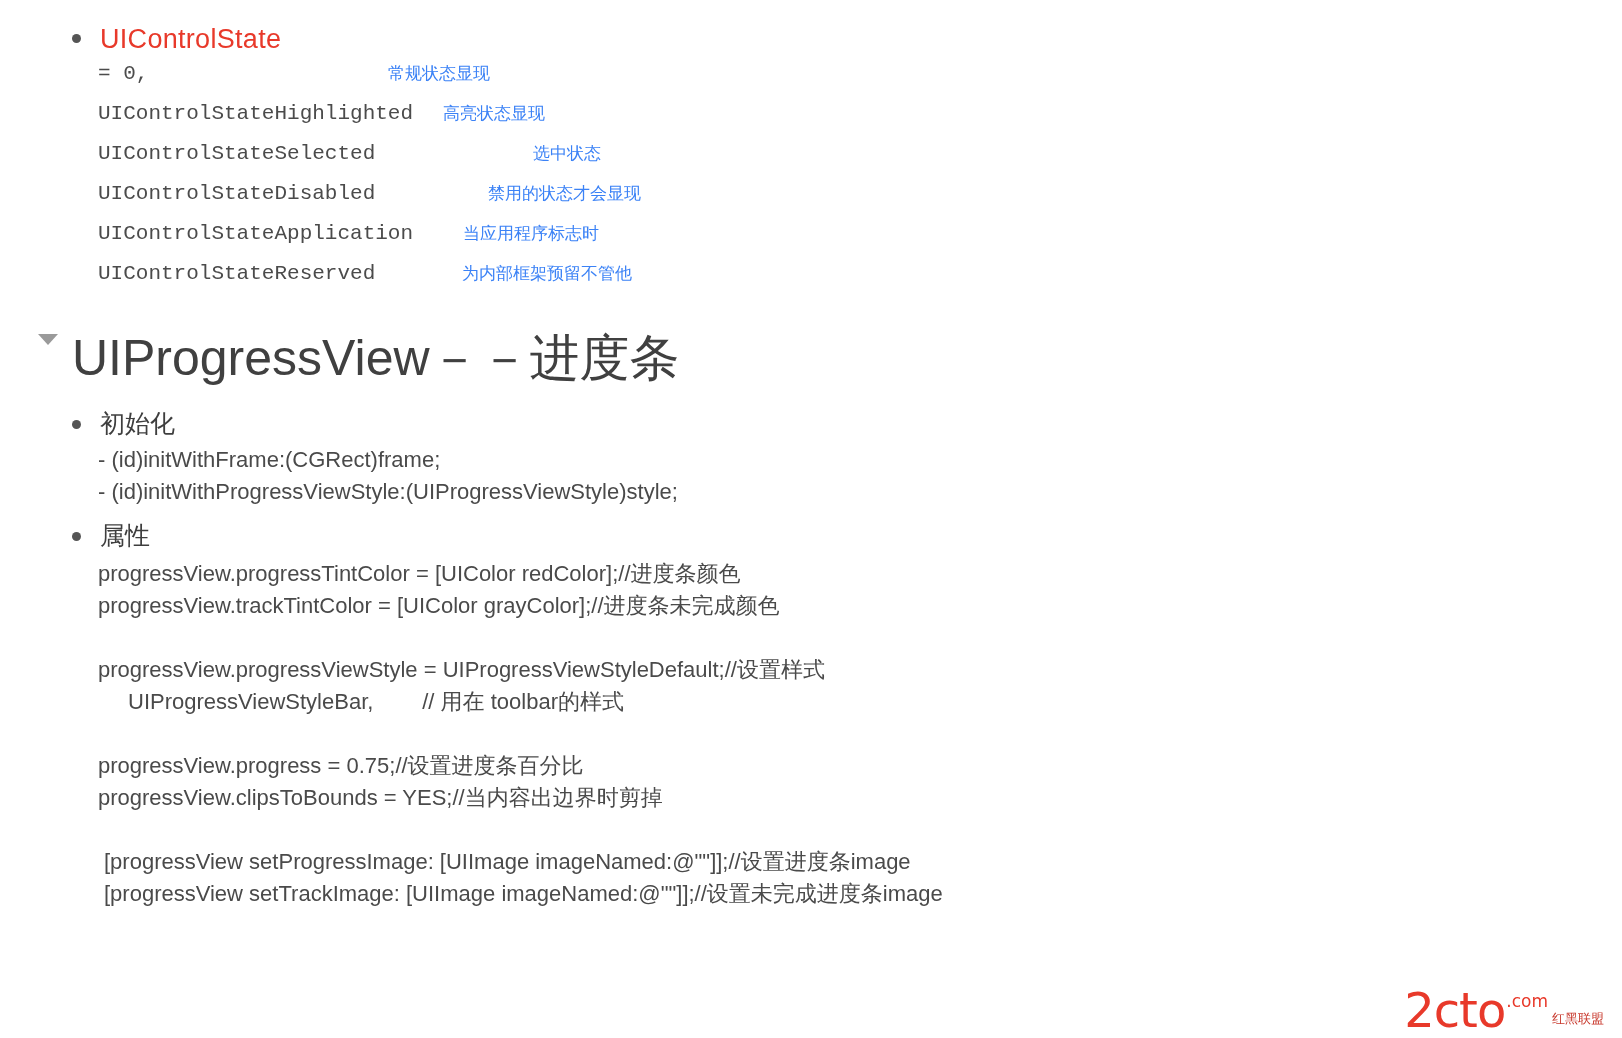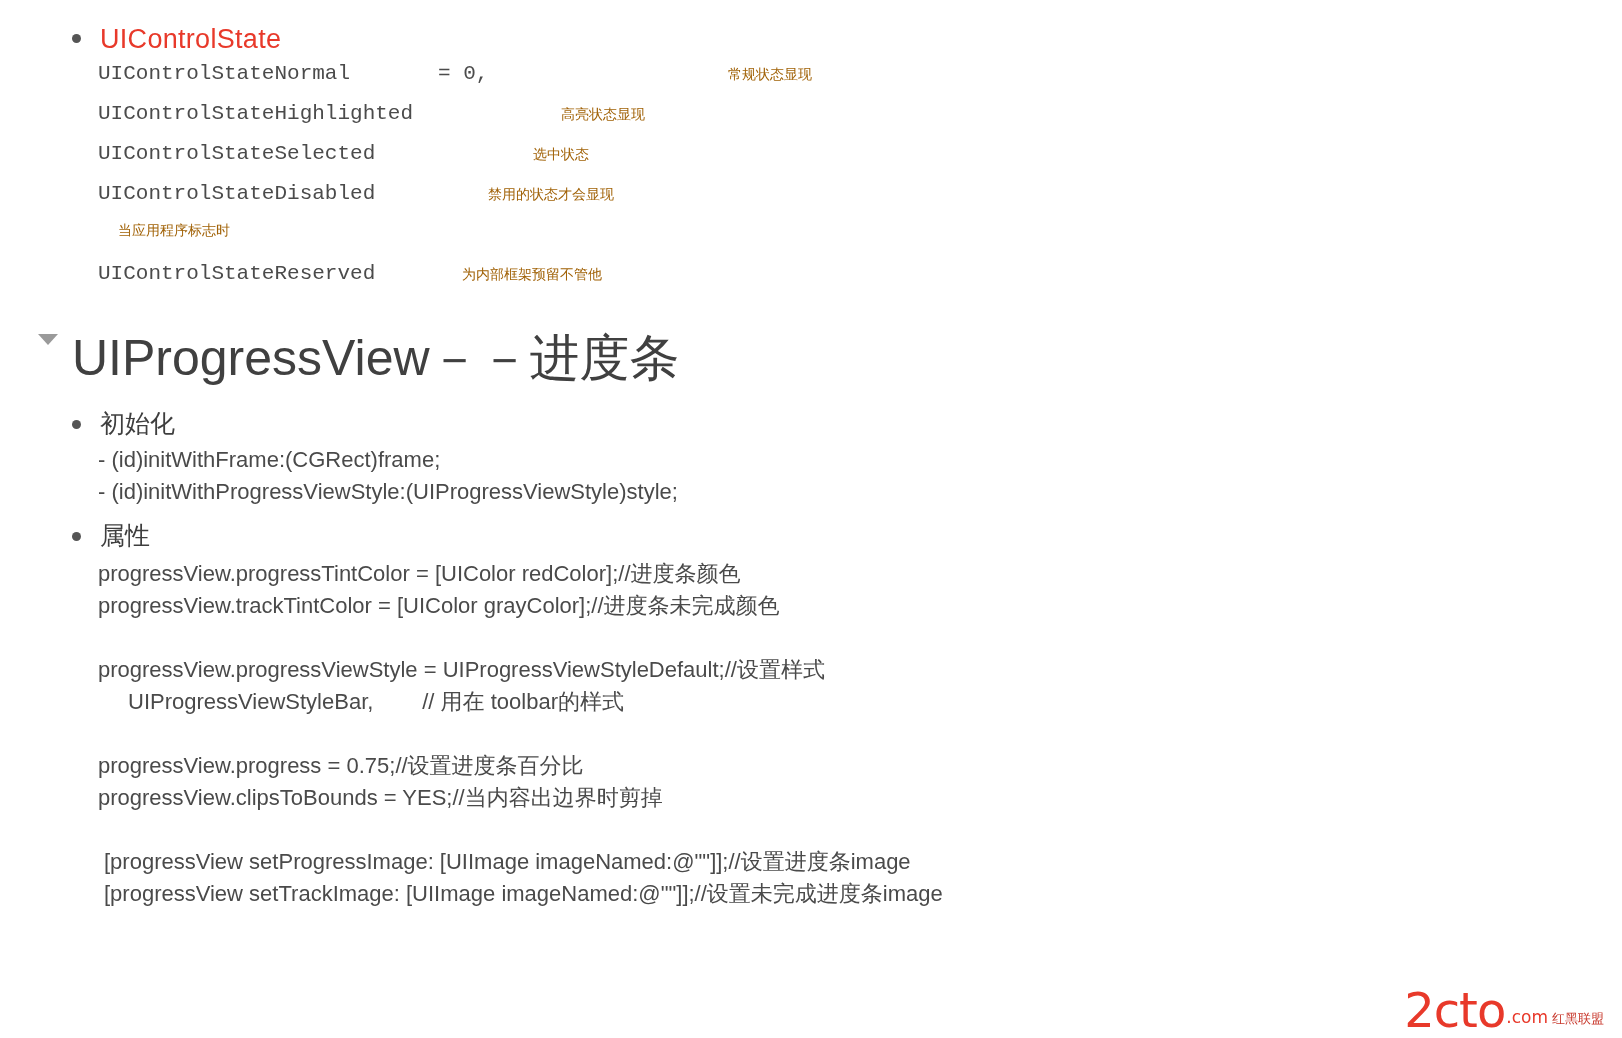--- a/index.html
+++ b/index.html
@@ -67,22 +67,22 @@
     white-space: pre;
   }
   .mono-mid {
     font-family: "Liberation Mono", "DejaVu Sans Mono", monospace;
     font-size: 21px;
     color: #4b4b4b;
     white-space: pre;
   }
   .cn-note {
     font-family: Liberation Mono, monospace;
-    font-size: 14px;
-    color: #a16207;
+    font-size: 17px;
+    color: #3b82f6;
     white-space: pre;
   }
 
   
   .heading-wrap {
     position: absolute;
     left: 38px;
     top: 326px;
     display: flex;
     align-items: flex-start;
@@ -178,21 +178,21 @@
     font-size: 13px;
     color: #c8382c;
     margin-left: 4px;
     margin-bottom: 4px;
     line-height: 14px;
   }
   .wm-dotcom {
     font-size: 17px;
     color: #e8392a;
     margin-left: 1px;
-    margin-bottom: 3px;
+    margin-bottom: 19px;
   }
   .bottom-fade {
     position: absolute;
     left: 0;
     bottom: 0;
     width: 1622px;
     height: 6px;
     background: #ffffff;
   }
 </style>
@@ -202,41 +202,41 @@
 <div class="page">
 
   <div class="section-ctrl">
     <div class="bullet-row">
       <span class="bullet-dot"></span>
       <div class="ctrl-title">UIControlState</div>
     </div>
     <div class="mono-list">
 
       <div class="mono-line">
-        <span class="mono-name" style="width:340px;display:inline-block;">UIControlStateNormal</span>
         <span class="mono-mid" style="width:290px;display:inline-block;">= 0,</span>
         <span class="cn-note">常规状态显现</span>
       </div>
 
       <div class="mono-line">
         <span class="mono-name" style="width:345px;display:inline-block;">UIControlStateHighlighted</span>
-        <span class="cn-note" style="margin-left:118px;">高亮状态显现</span>
+        <span class="cn-note" style="">高亮状态显现</span>
       </div>
 
       <div class="mono-line">
         <span class="mono-name" style="width:320px;display:inline-block;">UIControlStateSelected</span>
         <span class="cn-note" style="margin-left:115px;">选中状态</span>
       </div>
 
       <div class="mono-line">
         <span class="mono-name" style="width:320px;display:inline-block;">UIControlStateDisabled</span>
         <span class="cn-note" style="margin-left:70px;">禁用的状态才会显现</span>
       </div>
 
       <div class="mono-line">
+        <span class="mono-name" style="width:345px;display:inline-block;">UIControlStateApplication</span>
         <span class="cn-note" style="margin-left:20px;">当应用程序标志时</span>
       </div>
 
       <div class="mono-line">
         <span class="mono-name" style="width:320px;display:inline-block;">UIControlStateReserved</span>
         <span class="cn-note" style="margin-left:44px;">为内部框架预留不管他</span>
       </div>
 
     </div>
   </div>

